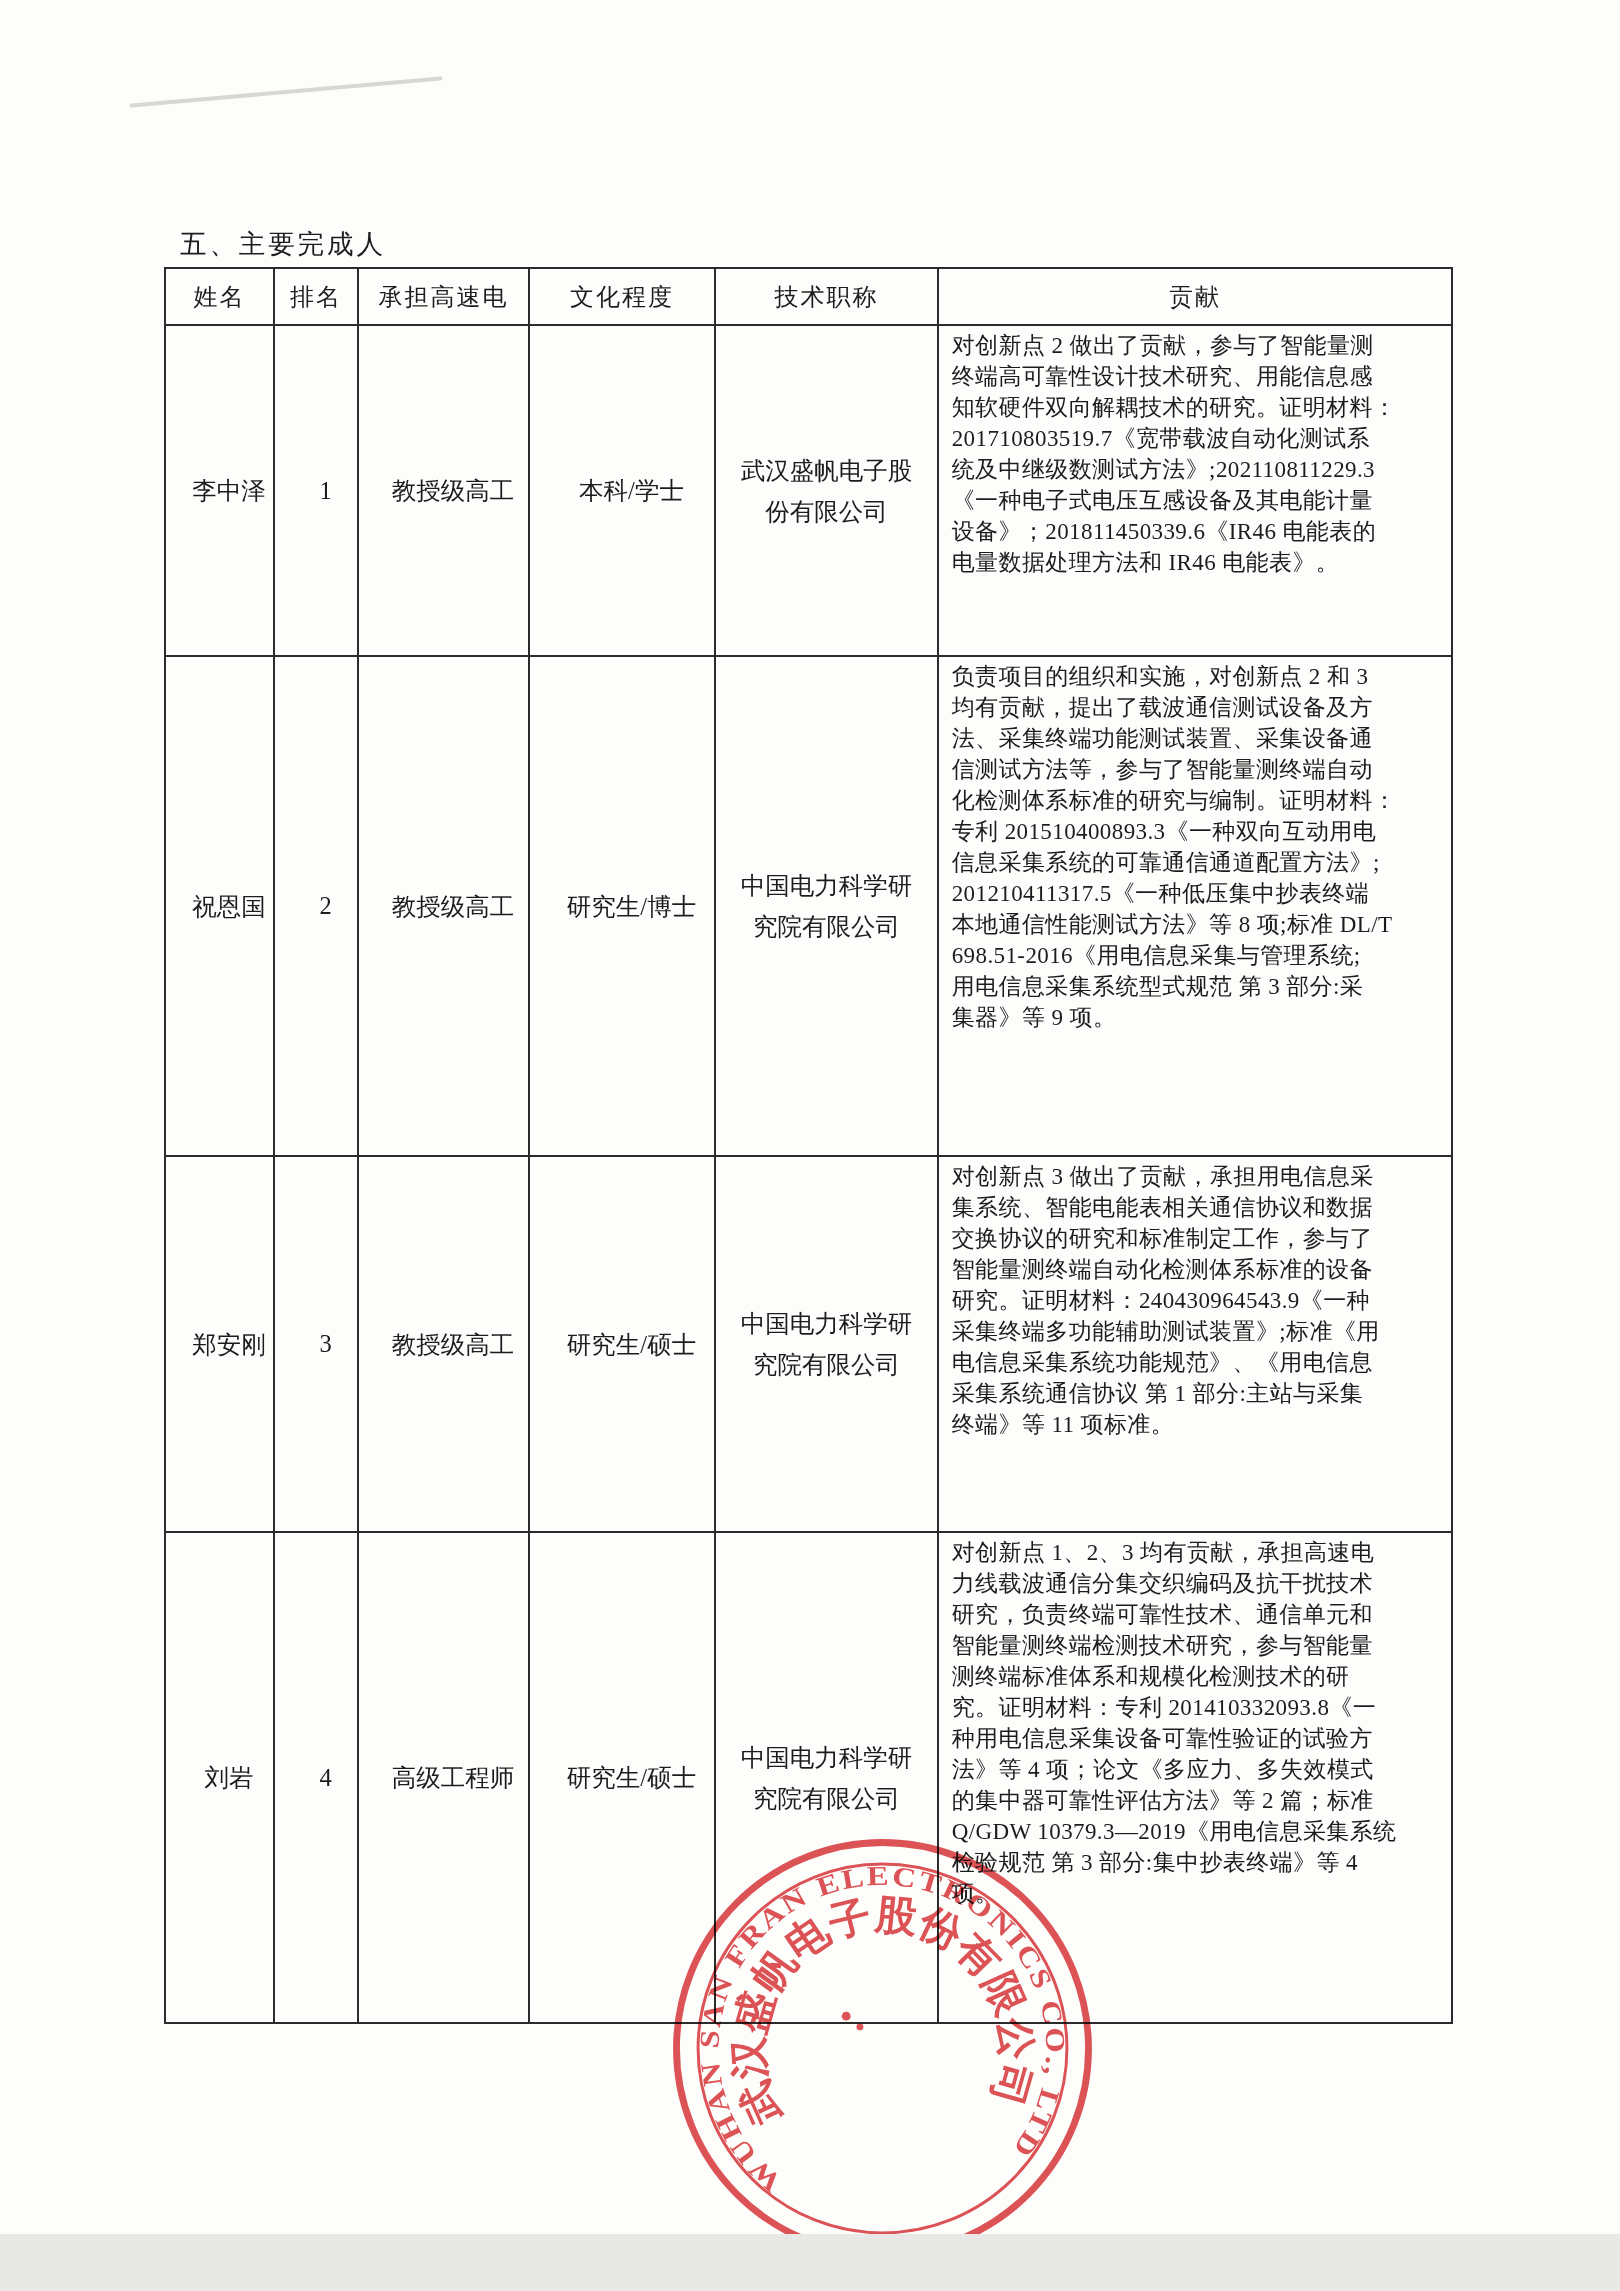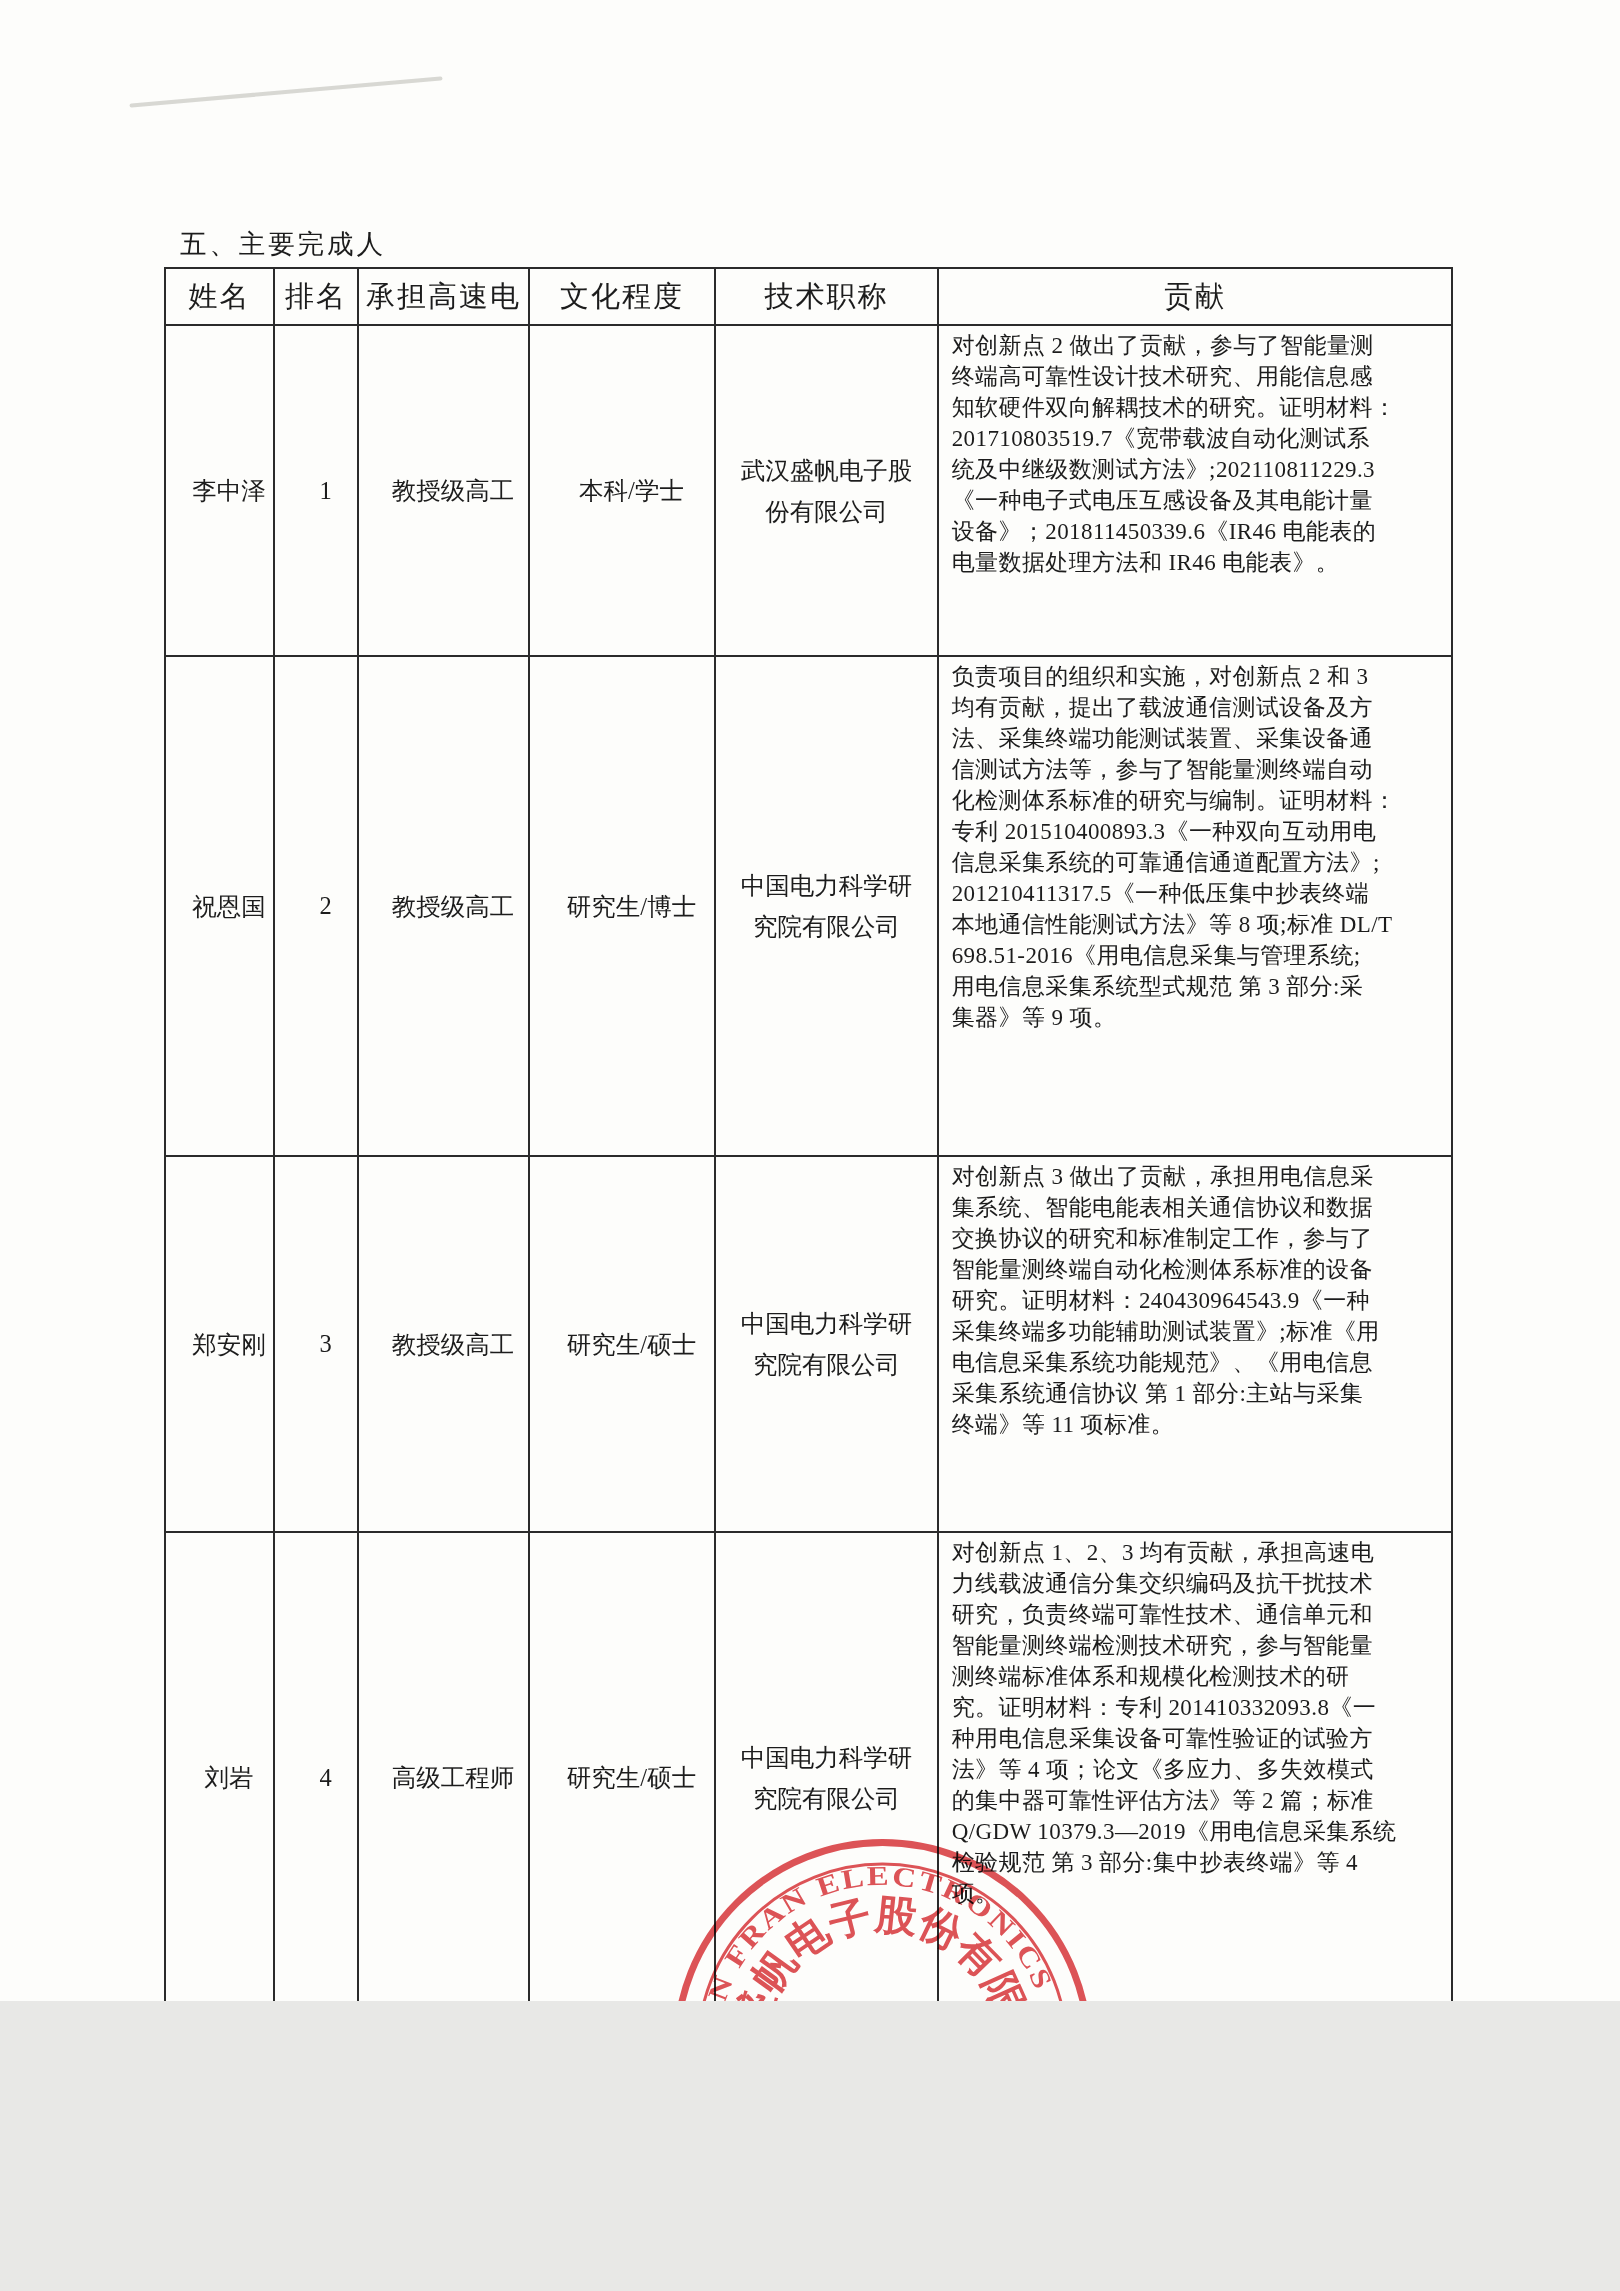--- a/index.html
+++ b/index.html
@@ -1,30 +1,30 @@
 <!DOCTYPE html>
 <html><head>
 <meta charset="utf-8">
 <style>
   html,body{margin:0;padding:0;background:#e8e8e6;}
   .page{
-    position:relative;width:1620px;height:2001px;background:#fdfdfb;
+    position:relative;width:1620px;height:2234px;background:#fdfdfb;
     overflow:hidden;font-family:"Liberation Serif",serif;color:#1c1c1c;
   }
   .heading{
     position:absolute;left:180px;top:226px;font-size:26.5px;letter-spacing:2.9px;
     color:#1c1c1c;white-space:nowrap;
   }
   table.main{
     position:absolute;left:164px;top:267px;width:1287px;
     border-collapse:collapse;table-layout:fixed;
   }
   table.main,table.main th,table.main td{border:2px solid #2b2b2b;}
   table.main{border-width:2.9px;}
-  th{font-weight:normal;font-size:29px;letter-spacing:2px;text-align:center;vertical-align:middle;}
+  th{font-weight:normal;font-size:24px;letter-spacing:2px;text-align:center;vertical-align:middle;}
   tr.hr{height:57px;}
   tr.r0{height:331px;} tr.r1{height:500px;} tr.r2{height:376px;} tr.r3{height:491px;}
   td{vertical-align:middle;text-align:center;font-size:24.5px;padding-left:20px;}
   td.c-org{white-space:pre-line;line-height:41px;padding:0 5.9px;}
   td.c-contrib{
     vertical-align:top;text-align:left;white-space:pre-line;
     font-size:23px;line-height:31px;letter-spacing:0.4px;
     padding:3.9px 11.8px 0 12.7px;
   }
   .stamp{

